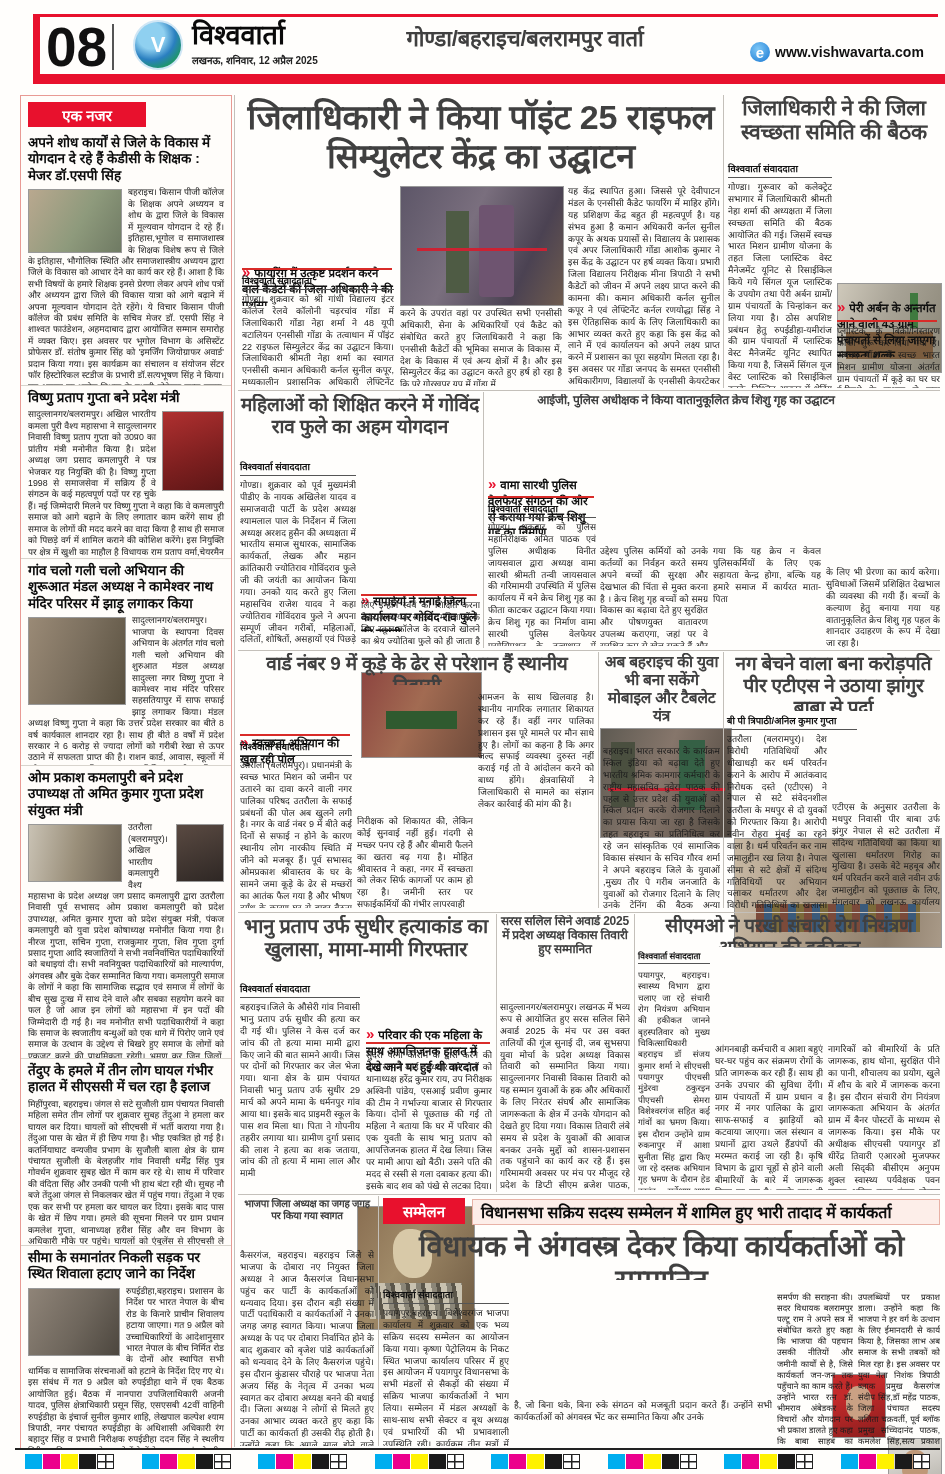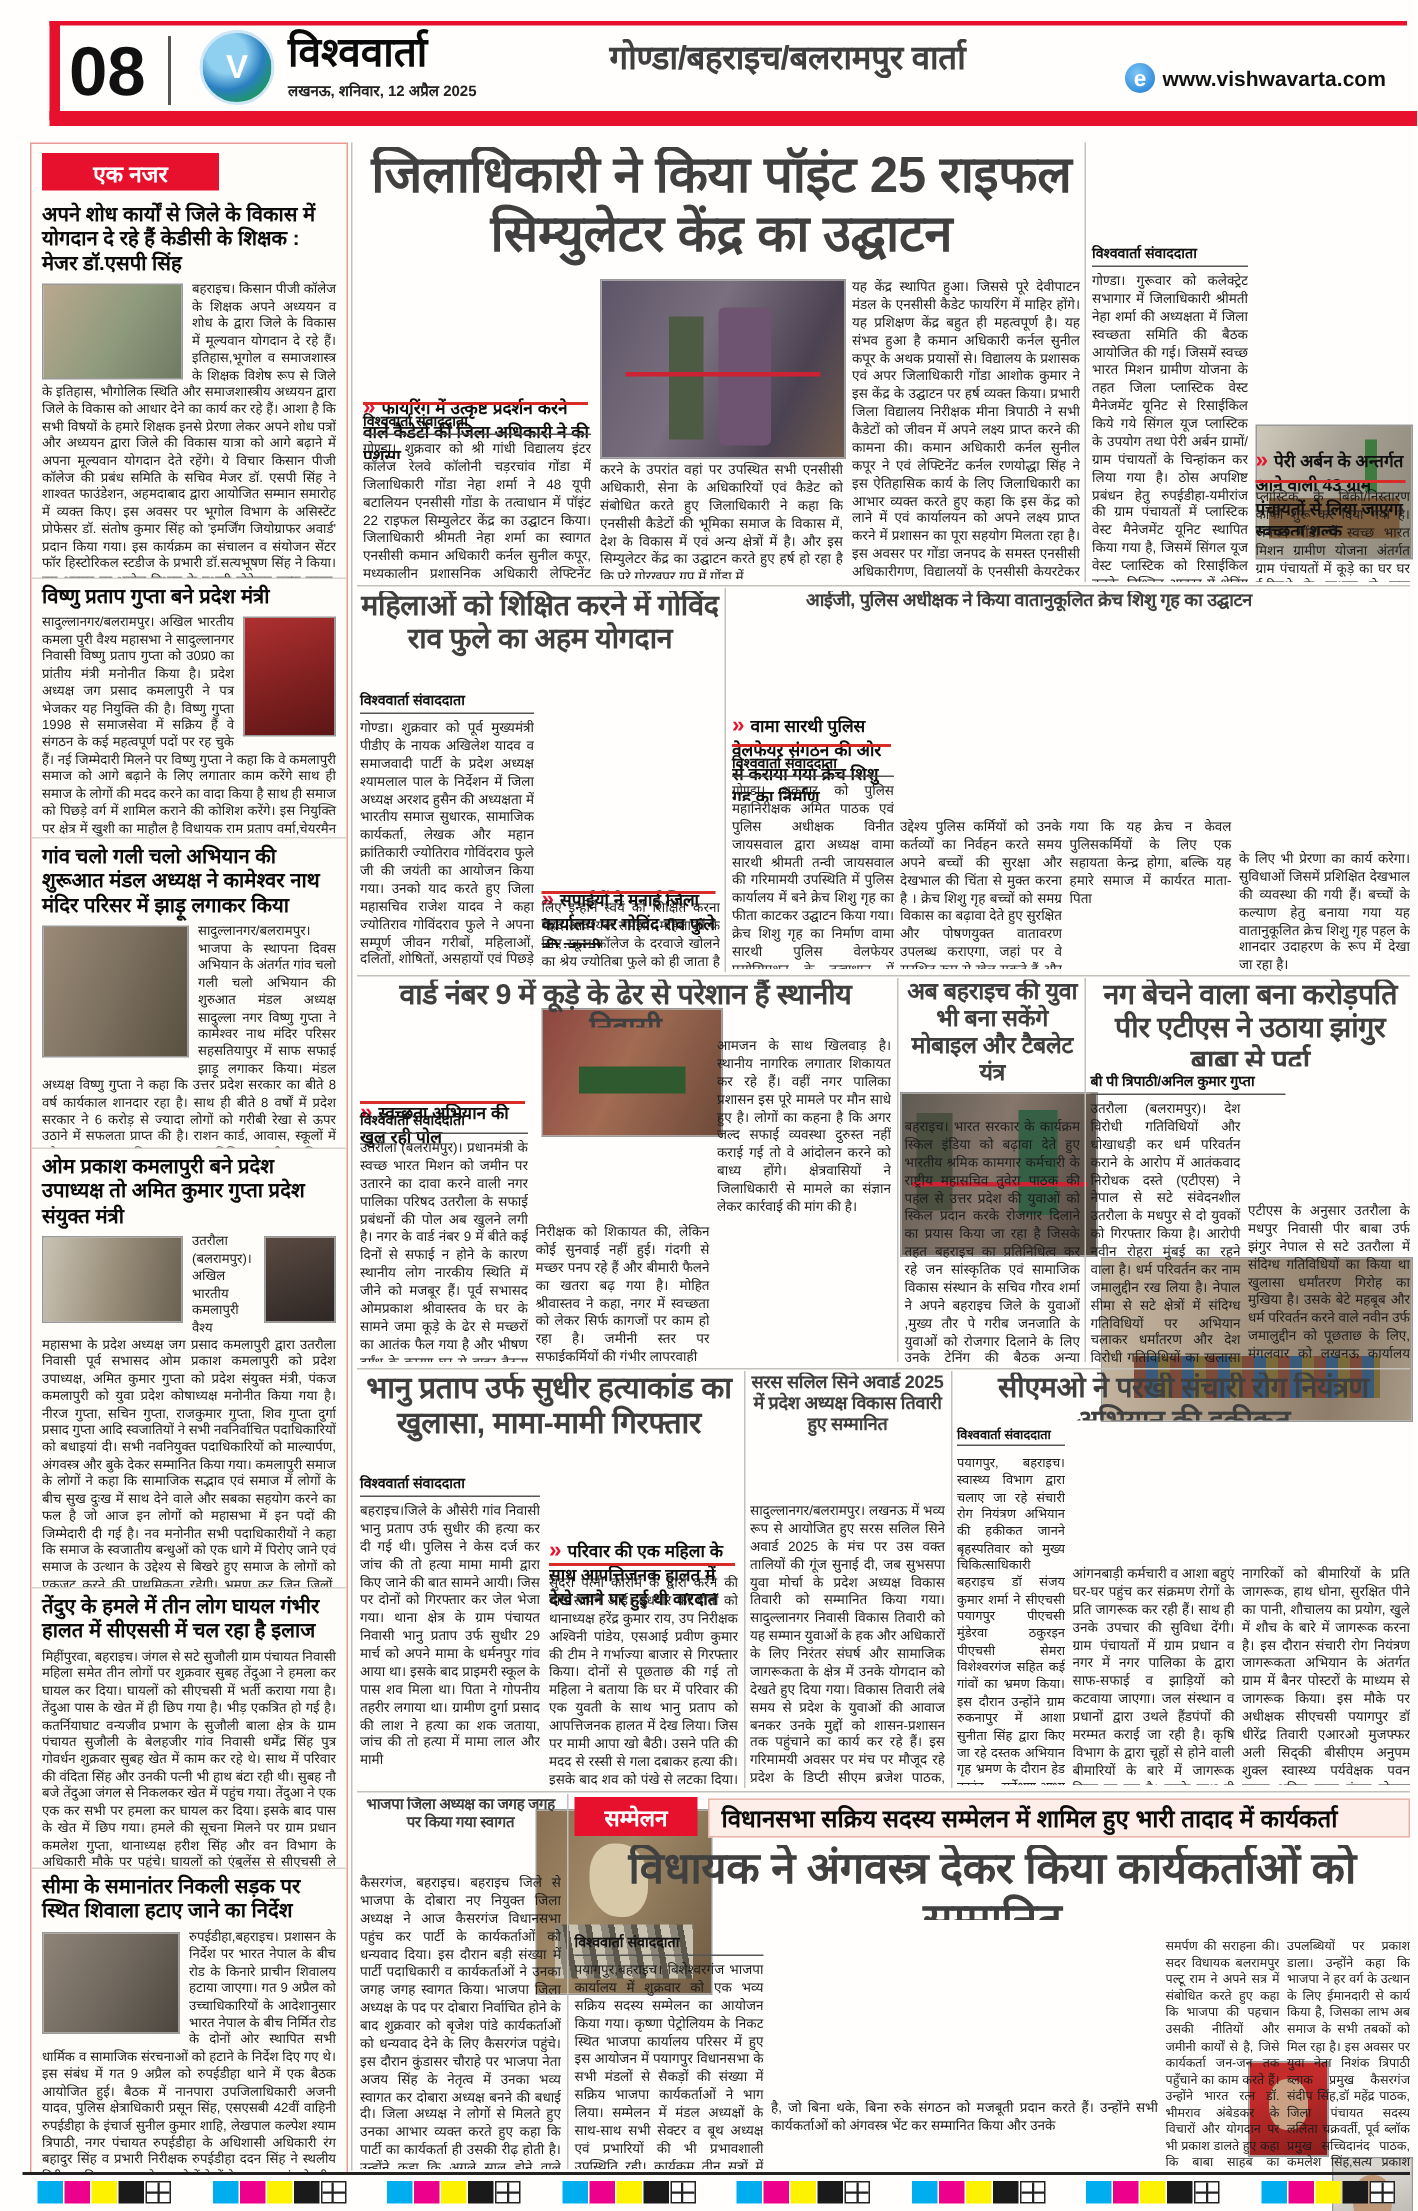--- a/index.html
+++ b/index.html
@@ -34,21 +34,21 @@
 </style>
 </head>
 <body>
 
 <div id="page">
 
   <div class="abs" style="left:33px;top:14px;width:905px;height:3px;background:#e8112d;"></div>
   <div class="abs" style="left:33px;top:14px;width:7px;height:66px;background:#e8112d;"></div>
   <div class="abs" style="left:33px;top:74px;width:912px;height:10px;background:#e8112d;"></div>
 
-  <div class="abs" style="left:46px;top:22px;width:58px;height:50px;font-size:46px;font-weight:bold;color:#111;line-height:50px;">08</div>
+  <div class="abs" style="left:46px;top:22px;width:58px;height:50px;font-size:55px;font-weight:bold;color:#111;line-height:50px;">08</div>
   <div class="abs" style="left:112px;top:24px;width:1.5px;height:46px;background:#555;"></div>
 
   <div class="abs logo-circle" style="left:133px;top:20px;">V</div>
   <div class="abs" style="left:192px;top:22px;width:220px;">
     <div class="brand-title">विश्ववार्ता</div>
     <div class="brand-sub">लखनऊ,  शनिवार, 12 अप्रैल 2025</div>
   </div>
 
   <div class="abs hl" style="left:370px;top:26px;width:310px;font-size:22px;">गोण्डा/बहराइच/बलरामपुर वार्ता</div>
 
@@ -119,20 +119,21 @@
   <div class="abs photo" style="left:400px;top:186px;width:162px;height:118px;background:linear-gradient(115deg,#5d5668,#7a6f7e 40%,#4b4252 75%,#6e5b4e);">
     <div style="position:absolute;left:28%;top:20%;width:14%;height:70%;background:#4e5b44;"></div>
     <div style="position:absolute;left:48%;top:15%;width:22%;height:78%;background:#6e5470;border-radius:4px;"></div>
     <div style="position:absolute;left:10%;top:52%;width:80%;height:3px;background:#c23;"></div>
   </div>
   <div class="abs body-txt" style="left:400px;top:308px;width:162px;height:78px;">करने के उपरांत वहां पर उपस्थित सभी एनसीसी अधिकारी, सेना के अधिकारियों एवं कैडेट को संबोधित करते हुए जिलाधिकारी ने कहा कि एनसीसी कैडेटों की भूमिका समाज के विकास में, देश के विकास में एवं अन्य क्षेत्रों में है। और इस सिम्युलेटर केंद्र का उद्घाटन करते हुए हर्ष हो रहा है कि पूरे गोरखपुर ग्रुप में गोंडा में</div>
 
   <div class="abs body-txt" style="left:568px;top:186px;width:152px;height:200px;">यह केंद्र स्थापित हुआ। जिससे पूरे देवीपाटन मंडल के एनसीसी कैडेट फायरिंग में माहिर होंगे। यह प्रशिक्षण केंद्र बहुत ही महत्वपूर्ण है। यह संभव हुआ है कमान अधिकारी कर्नल सुनील कपूर के अथक प्रयासों से। विद्यालय के प्रशासक एवं अपर जिलाधिकारी गोंडा आशोक कुमार ने इस केंद्र के उद्घाटन पर हर्ष व्यक्त किया। प्रभारी जिला विद्यालय निरीक्षक मीना त्रिपाठी ने सभी कैडेटों को जीवन में अपने लक्ष्य प्राप्त करने की कामना की। कमान अधिकारी कर्नल सुनील कपूर ने एवं लेफ्टिनेंट कर्नल रणयोद्धा सिंह ने इस ऐतिहासिक कार्य के लिए जिलाधिकारी का आभार व्यक्त करते हुए कहा कि इस केंद्र को लाने में एवं कार्यालयन को अपने लक्ष्य प्राप्त करने में प्रशासन का पूरा सहयोग मिलता रहा है। इस अवसर पर गोंडा जनपद के समस्त एनसीसी अधिकारीगण, विद्यालयों के एनसीसी केयरटेकर तथा जनपद के विभिन्न विद्यालयों से एनसीसी कैडेट उपस्थित थे।</div>
 
   <div class="abs vrule" style="left:723px;top:95px;height:293px;"></div>
+  <div class="abs hl" style="left:728px;top:96px;width:212px;height:62px;font-size:21px;">जिलाधिकारी ने की जिला स्वच्छता समिति की बैठक</div>
   <div class="abs" style="left:728px;top:162px;width:104px;">
     <div class="byline">विश्ववार्ता संवाददाता</div>
   </div>
   <div class="abs body-txt" style="left:728px;top:182px;width:104px;height:206px;">गोण्डा। गुरूवार को कलेक्ट्रेट सभागार में जिलाधिकारी श्रीमती नेहा शर्मा की अध्यक्षता में जिला स्वच्छता समिति की बैठक आयोजित की गई। जिसमें स्वच्छ भारत मिशन ग्रामीण योजना के तहत जिला प्लास्टिक वेस्ट मैनेजमेंट यूनिट से रिसाईकिल किये गये सिंगल यूज प्लास्टिक के उपयोग तथा पेरी अर्बन ग्रामों/ग्राम पंचायतों के चिन्हांकन कर लिया गया है। ठोस अपशिष्ट प्रबंधन हेतु रुपईडीहा-यमीरांज की ग्राम पंचायतों में प्लास्टिक वेस्ट मैनेजमेंट यूनिट स्थापित किया गया है, जिसमें सिंगल यूज वेस्ट प्लास्टिक को रिसाईकिल करके, निश्चित आकार में श्रेडिंग कराया जा रहा है जिससे जनपद में सड़क निर्माण से सम्बन्धित कार्यदायी संस्था/विभाग द्वारा क्रय किये जाने तथा यूनिट पर संग्रहित किये गये अन्य प्लास्टिक वेस्ट को लोकल स्तर पर कबाड़ियों से लिंक करते हुए वेस्ट</div>
   <div class="abs photo" style="left:837px;top:163px;width:103px;height:88px;background:linear-gradient(110deg,#cfc9bb,#a8a396 45%,#8b8677);">
     <div style="position:absolute;left:8%;top:55%;width:84%;height:30%;background:#7a5c3e;"></div>
     <div style="position:absolute;left:70%;top:10%;width:8%;height:40%;background:#3f7a3f;"></div>
   </div>
   <div class="abs kicker" style="left:837px;top:257px;width:103px;height:60px;"><span class="qm">»</span><span>पेरी अर्बन के अन्तर्गत आने वाली 43 ग्राम पंचायतों से लिया जाएगा स्वच्छता शुल्क</span></div>
   <div class="abs red-rule" style="left:837px;top:320px;width:100px;"></div>

